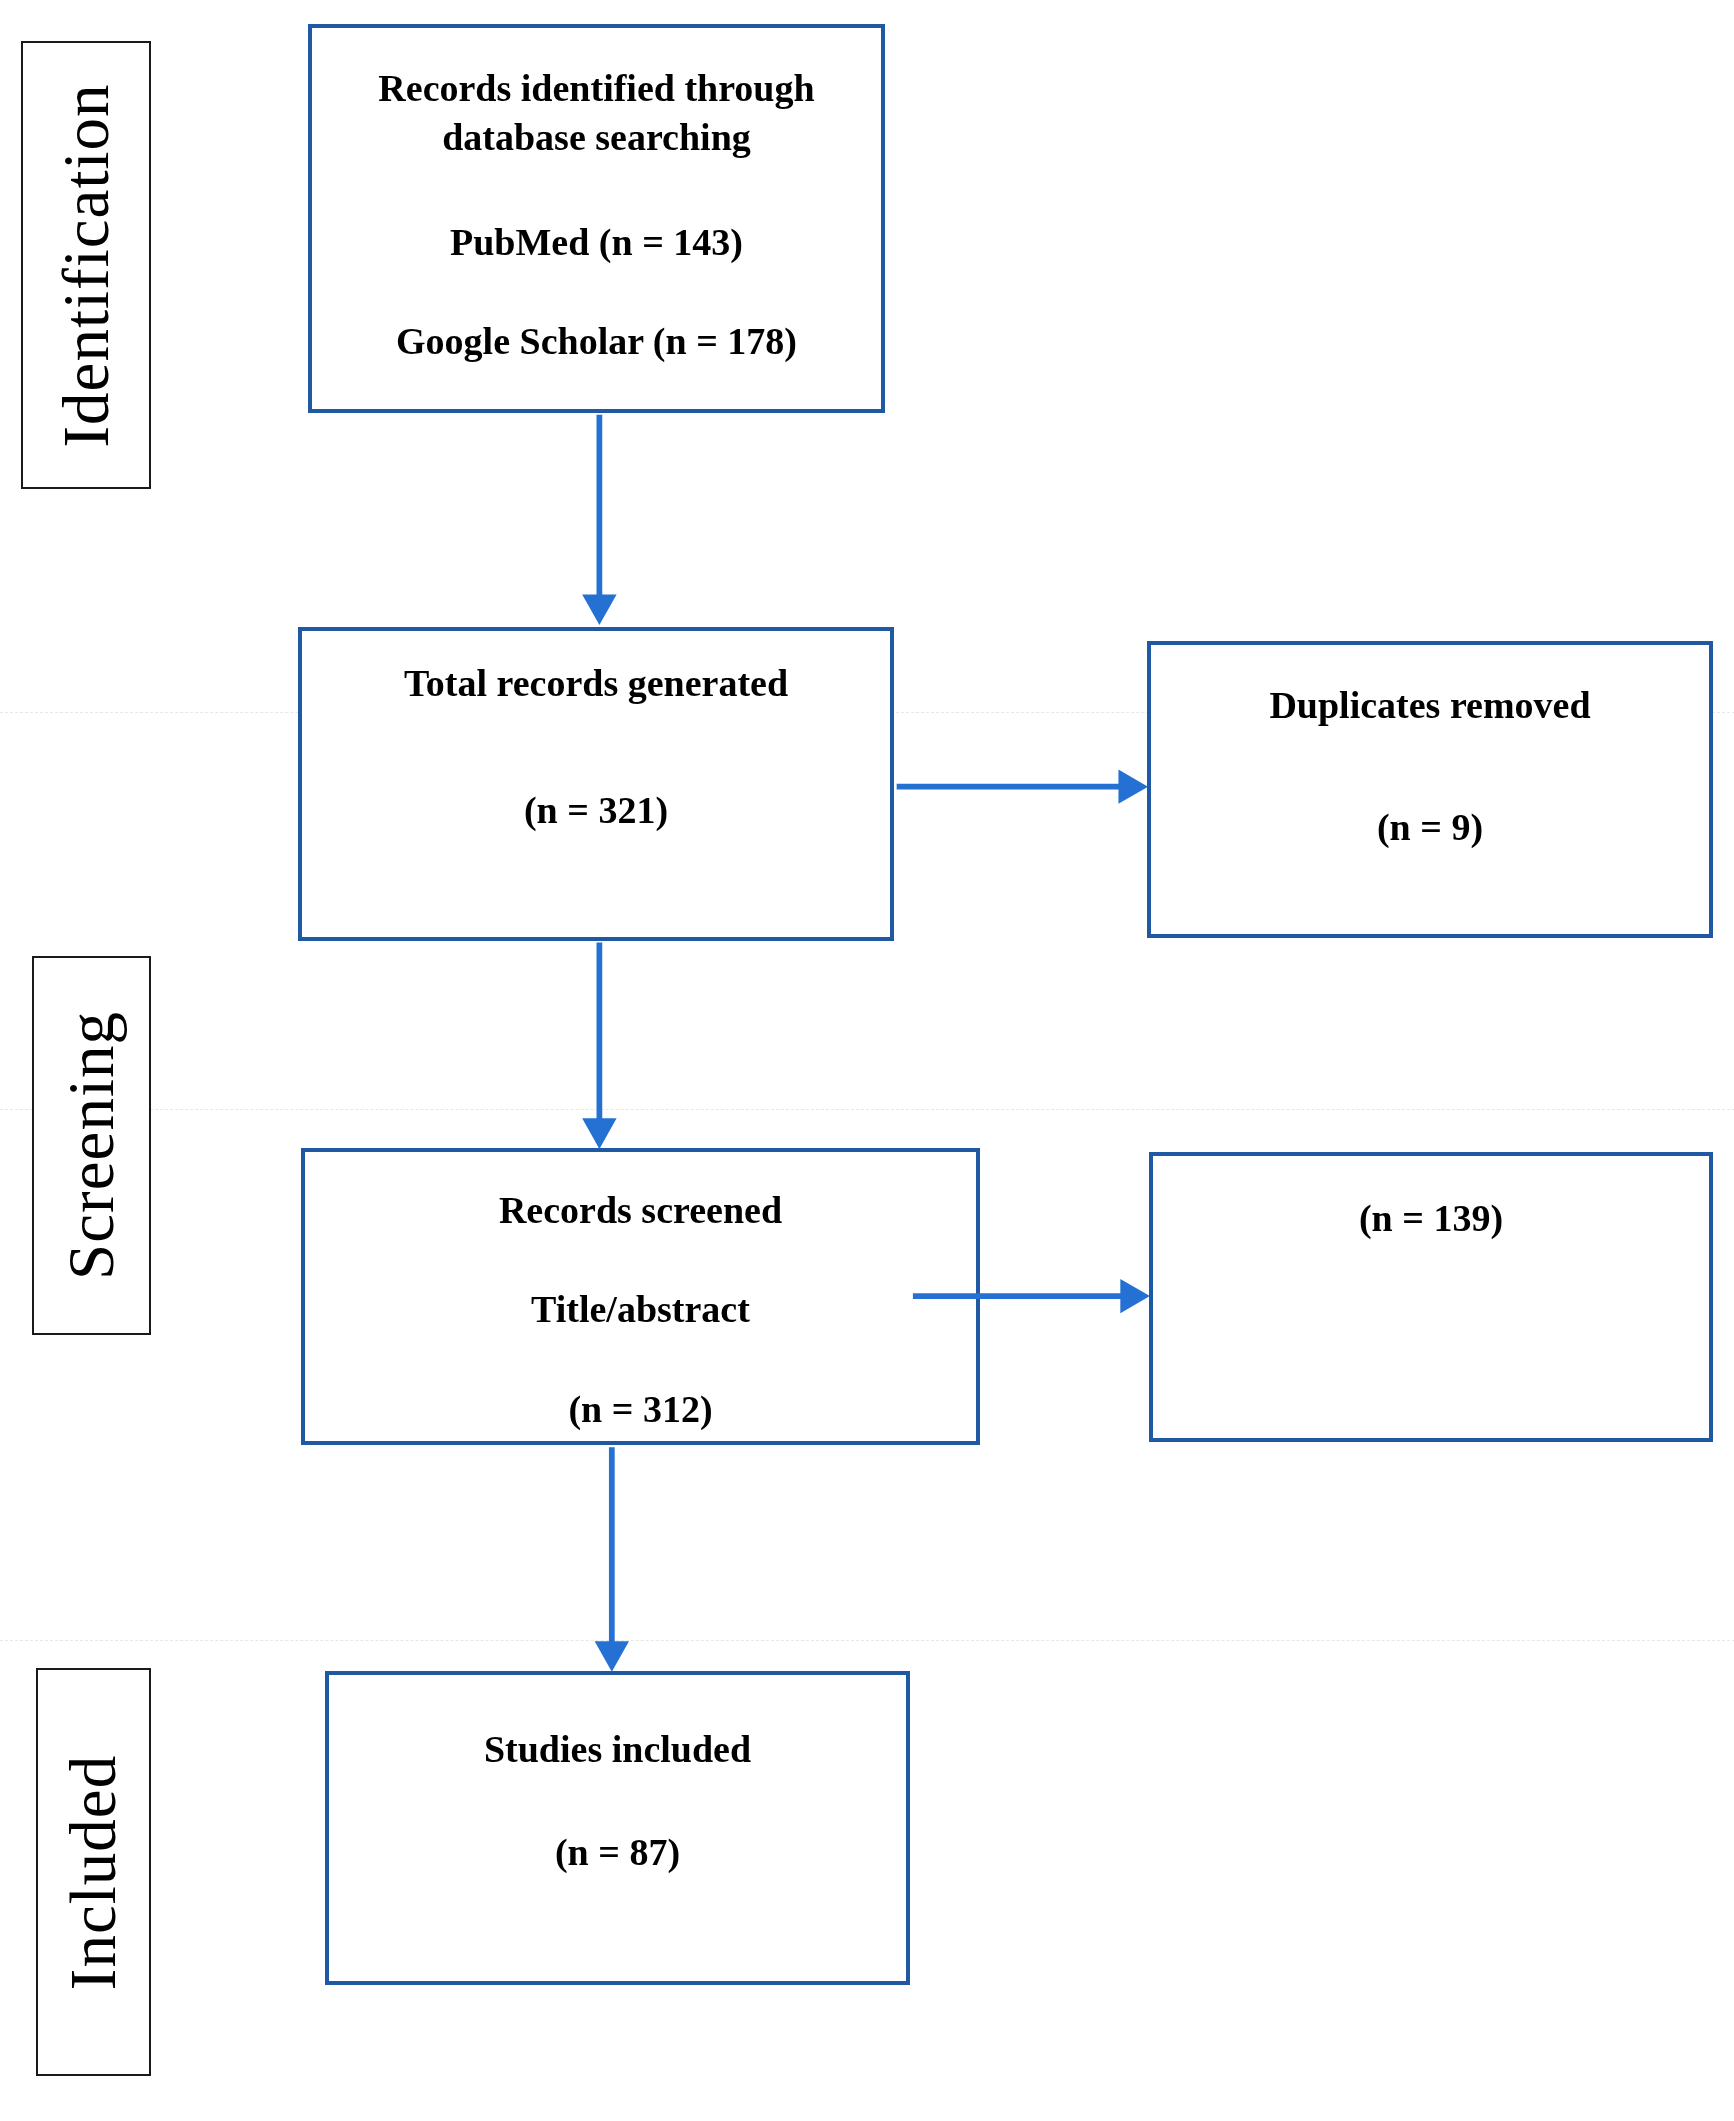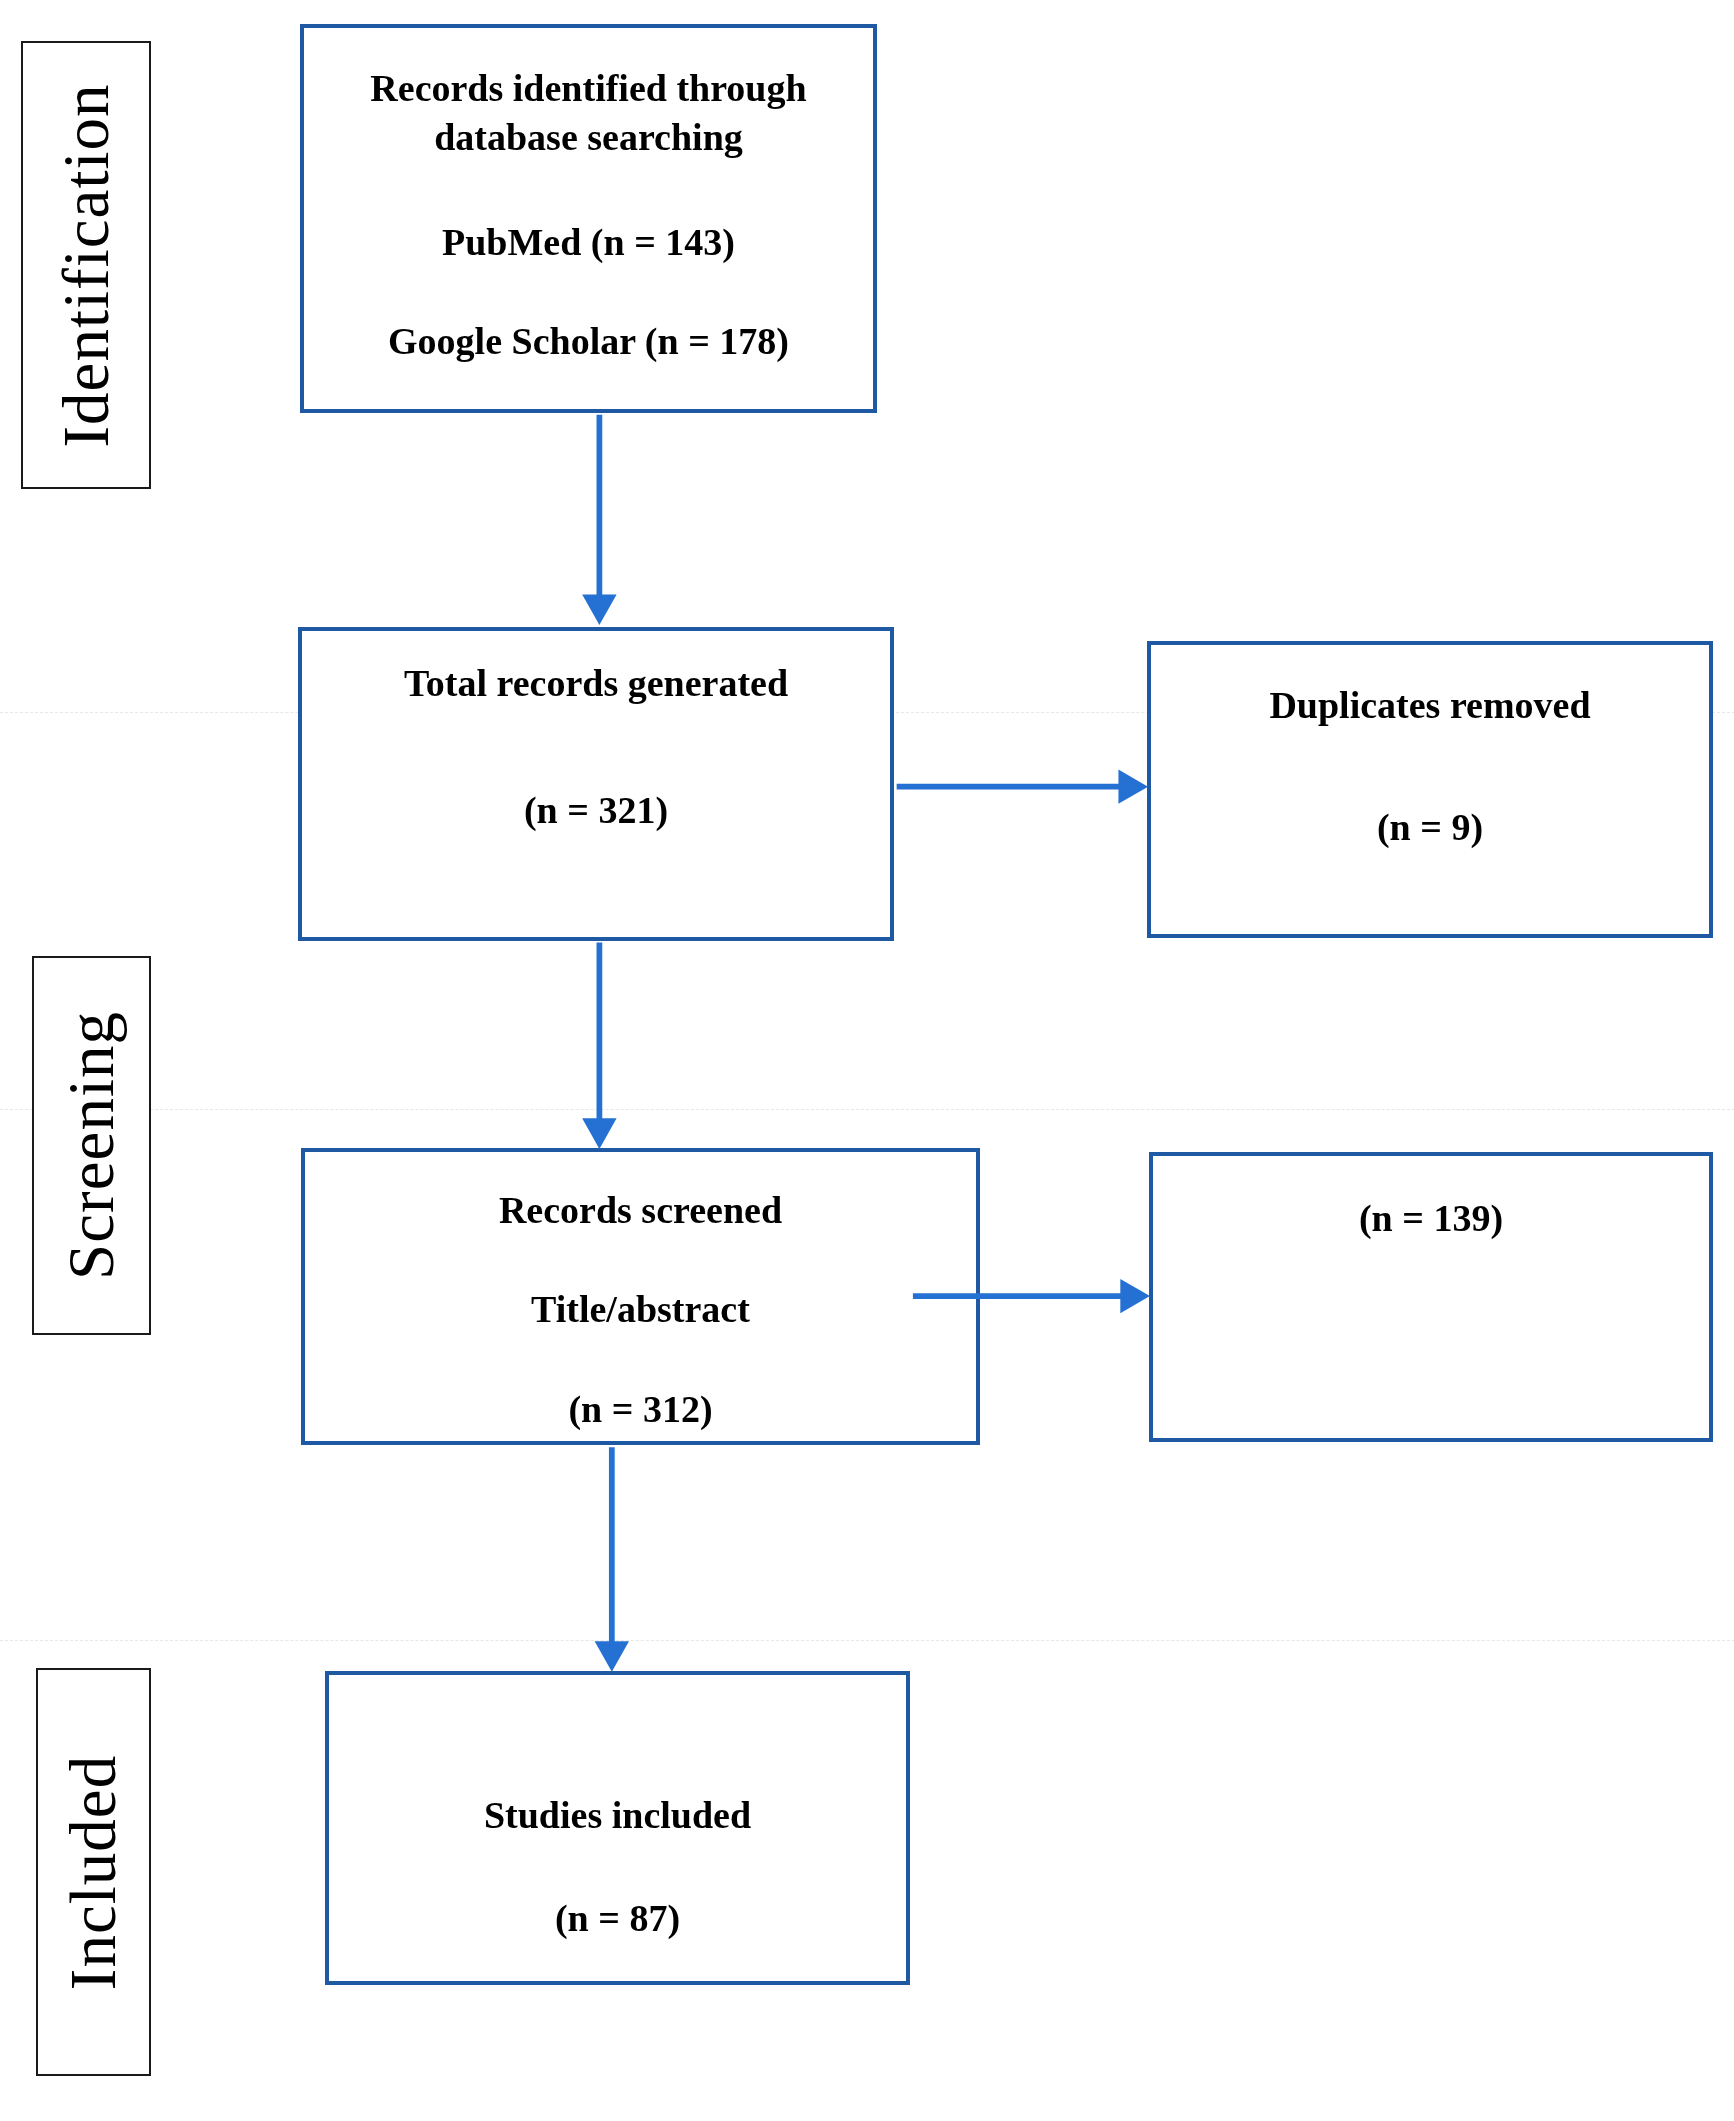--- a/index.html
+++ b/index.html
@@ -27,37 +27,37 @@
   }
   .flow-box p {
     margin: 0;
     text-align: center;
     font-weight: bold;
     font-size: 38px;
     line-height: 1.3;
   }
   .nowrap { white-space: nowrap; }
 
-  #box-identified { left: 300px; top: 24px;   width: 577px; height: 389px; padding: 36px 55px 0; }
+  #box-identified { left: 308px; top: 24px;   width: 577px; height: 389px; padding: 36px 55px 0; }
   #box-identified .title   { margin-bottom: 55px; }
   #box-identified .pubmed  { margin-bottom: 50px; }
 
   #box-total     { left: 298px; top: 627px;  width: 596px; height: 314px; padding: 28px 19px 0; }
   #box-total .title { margin-bottom: 78px; }
 
   #box-duplicates{ left: 1147px; top: 641px; width: 566px; height: 297px; padding: 36px 19px 0; }
   #box-duplicates .title { margin-bottom: 73px; }
 
   #box-screened  { left: 301px; top: 1148px; width: 679px; height: 297px; padding: 34px 19px 8px; }
   #box-screened p { margin-bottom: 50px; }
 
   #box-excluded  { left: 1149px; top: 1152px; width: 564px; height: 290px; padding: 38px 19px 0; }
   #box-excluded .title { margin-bottom: 59px; }
 
-  #box-included  { left: 325px; top: 1671px; width: 585px; height: 314px; padding: 116px 19px 0; }
+  #box-included  { left: 325px; top: 1671px; width: 585px; height: 314px; padding: 50px 19px 0; }
   #box-included .title { margin-bottom: 54px; }
 
   .stage-label {
     position: absolute;
     background: var(--background);
     border: 2.9px solid var(--label-border);
     display: flex;
     align-items: center;
     justify-content: center;
   }

